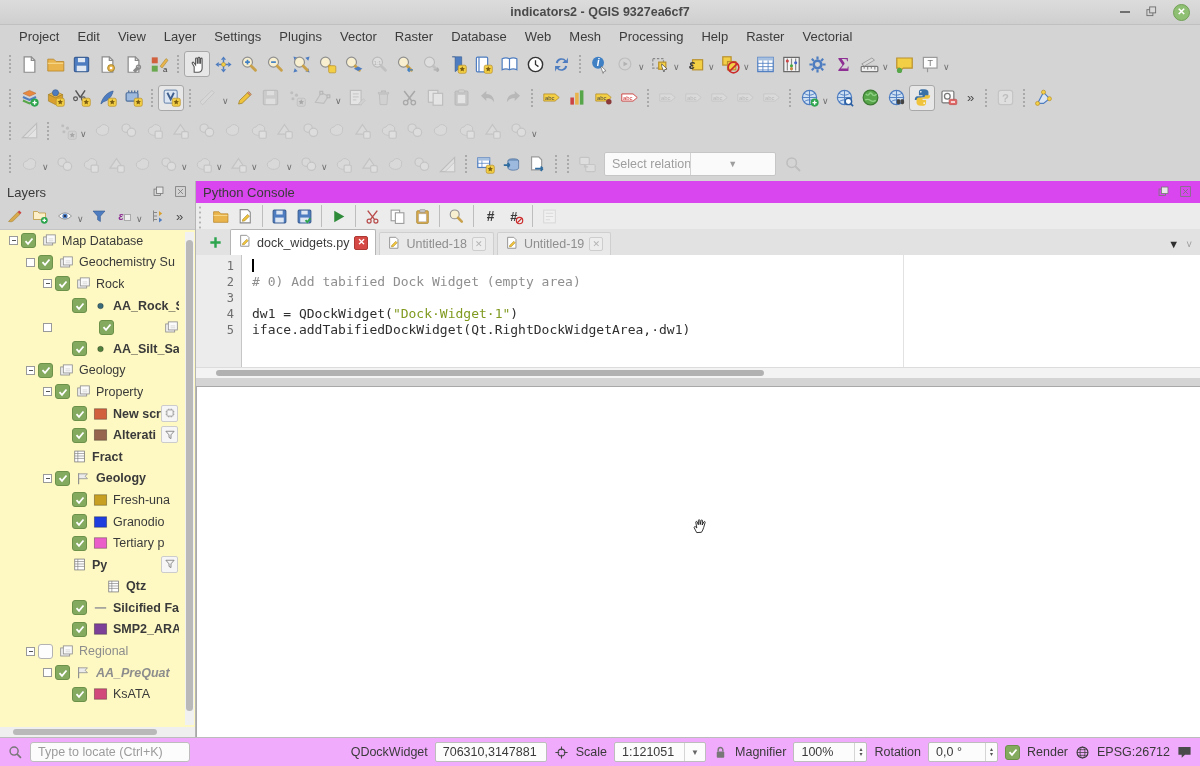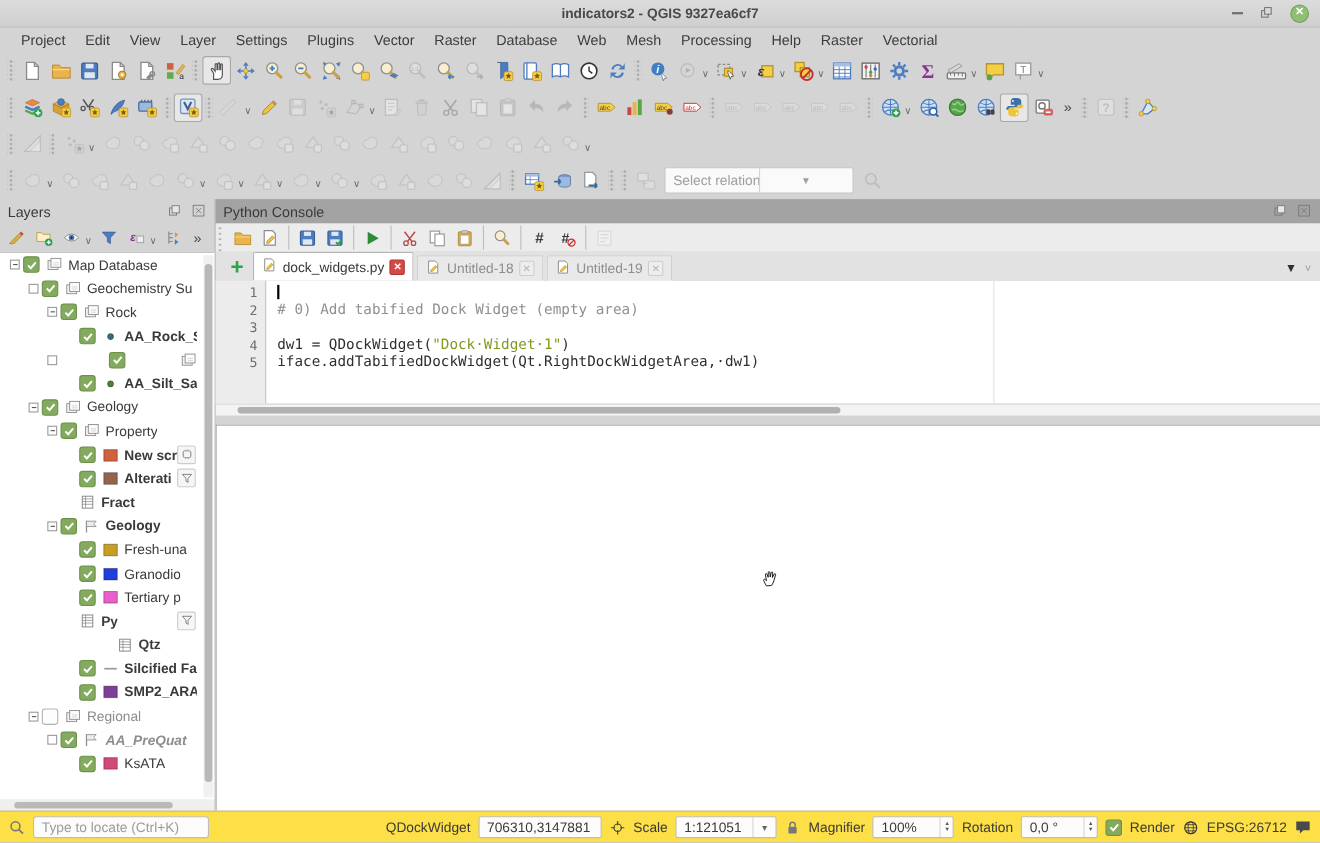--- a/index.html
+++ b/index.html
@@ -39,21 +39,21 @@
   .main{position:absolute;top:181px;left:0;right:0;bottom:29px;display:flex;}
   
   .layers{width:196px;flex:none;border-right:1px solid #b5b5b5;display:flex;flex-direction:column;background:#d4d4d4;}
   .pheader{height:22px;display:flex;align-items:center;padding:0 7px;gap:8px;}
   .pheader .sp{flex:1;}
   .phbtn{width:14px;height:14px;}
   .phbtn svg{width:13px;height:13px;}
   .ltools{height:26px;display:flex;align-items:center;padding:0 2px;}
   .ltools .tcell{width:25px;height:23px;}
   .ltools .tcell svg{width:16px;height:16px;}
-  .ltree{flex:1;background:#ffffff;border-top:1px solid #c4c4c4;position:relative;overflow:hidden;font-size:12.5px;text-align:right;}
+  .ltree{flex:1;background:#fef9c3;border-top:1px solid #c4c4c4;position:relative;overflow:hidden;font-size:12.5px;text-align:right;}
   .trow{height:21.6px;display:flex;align-items:center;position:relative;padding-right:16px;white-space:nowrap;}
   .trow.sel{background:#84a765;color:#fff;}
   .exp{width:13px;flex:none;display:flex;align-items:center;justify-content:center;}
   .expbox{width:9px;height:9px;background:#fff;border:1px solid #9a9a9a;position:relative;}
   .expbox.minus::after{content:"";position:absolute;left:1.5px;right:1.5px;top:3px;height:1px;background:#555;}
   .cb{width:15px;height:15px;border-radius:3px;background:#84aa60;border:1px solid #6c9149;
       margin:0 5px 0 1px;flex:none;display:flex;align-items:center;justify-content:center;}
   .cb.un{background:#fdfdfd;border-color:#b3b3b3;}
   .cb.onsel{background:#cddcbe;border-color:#b3c6a0;}
   .licon{width:17px;height:16px;margin-right:4px;flex:none;display:flex;align-items:center;justify-content:center;}
@@ -61,21 +61,21 @@
   .b{font-weight:bold;} .i{font-style:italic;} .gray{color:#8d8d8d;} .und{text-decoration:underline;}
   .trail{position:absolute;right:17px;top:2px;width:17px;height:17px;background:#f6f6f6;border:1px solid #cccccc;
          border-radius:2px;display:flex;align-items:center;justify-content:center;}
   .trail svg{width:12px;height:12px;}
   .vtrack{position:absolute;right:1px;top:2px;bottom:2px;width:9px;background:#f1f1f1;}
   .vthumb{position:absolute;left:1px;right:1px;top:8px;bottom:14px;background:#b9b9b9;border-radius:4px;}
   .lhscroll{height:10px;background:#efefef;position:relative;flex:none;}
   .lhthumb{position:absolute;left:13px;width:144px;top:2px;bottom:2px;background:#b9b9b9;border-radius:4px;}
   
   .rpane{flex:1;display:flex;flex-direction:column;min-width:0;}
-  .console{height:197px;flex:none;display:flex;flex-direction:column;background:#a3a3a3;position:relative;}
+  .console{height:197px;flex:none;display:flex;flex-direction:column;background:#d946ef;position:relative;}
   .cdrag{position:absolute;left:2px;top:24px;bottom:12px;width:4px;
          background-image:radial-gradient(circle,#b3b3b3 1px,transparent 1.2px);background-size:4px 5px;}
   .ctoolbar{height:26px;background:#ececec;display:flex;align-items:center;padding-left:12px;}
   .ctoolbar .tcell{width:25px;height:23px;}
   .ctoolbar .tcell svg{width:17px;height:17px;}
   .ctabs{height:26px;background:#e2e2e2;display:flex;align-items:flex-end;padding-left:8px;position:relative;}
   .tabplus{width:22px;height:22px;margin:0 4px 2px 0;display:flex;align-items:center;justify-content:center;}
   .tabplus svg{width:15px;height:15px;}
   .tab{height:23px;display:flex;align-items:center;gap:5px;padding:0 7px;margin-right:3px;
        background:#e9e9e9;border:1px solid #cfcfcf;border-bottom:none;border-radius:2px 2px 0 0;
@@ -98,21 +98,21 @@
   .c-comment{color:#8f8f8f;}
   .c-string{color:#7f9a1e;}
   .caret{position:absolute;left:10px;top:4px;width:1.5px;height:13px;background:#000;}
   .edgeline{position:absolute;left:661px;top:0;bottom:0;width:1px;background:#e2e2e2;}
   .chscroll{height:11px;flex:none;background:#f3f3f3;border-top:1px solid #dcdcdc;position:relative;}
   .chthumb{position:absolute;left:20px;width:548px;top:2px;bottom:2px;background:#b1b1b1;border-radius:4px;}
   .splitter{height:8px;flex:none;background:#d4d4d4;}
   .canvas{flex:1;background:#fff;border-top:1px solid #a8a8a8;border-left:1px solid #a8a8a8;position:relative;}
   .handcur{position:absolute;left:495px;top:130px;width:17px;height:18px;}
   
-  .status{position:absolute;left:0;right:0;bottom:0;height:29px;background:#fde047;border-top:1px solid #bcbcbc;
+  .status{position:absolute;left:0;right:0;bottom:0;height:29px;background:#f0abfc;border-top:1px solid #bcbcbc;
           display:flex;align-items:center;padding:0 8px;gap:7px;font-size:12.5px;}
   .sicon svg{width:15px;height:15px;display:block;}
   .locbox{width:160px;height:20px;background:#fcfcfc;border:1px solid #bdbdbd;border-radius:3px;
           display:flex;align-items:center;padding:0 7px;color:#9c9c9c;overflow:hidden;white-space:nowrap;}
   .sspacer{flex:1;}
   .slabel{color:#3a3a3a;}
   .sbox{height:20px;background:#fcfcfc;border:1px solid #bdbdbd;border-radius:2px;
         display:flex;align-items:center;padding:0 7px;white-space:nowrap;}
   .combo{padding:0;}
   .combo .cv{padding:0 7px;}

